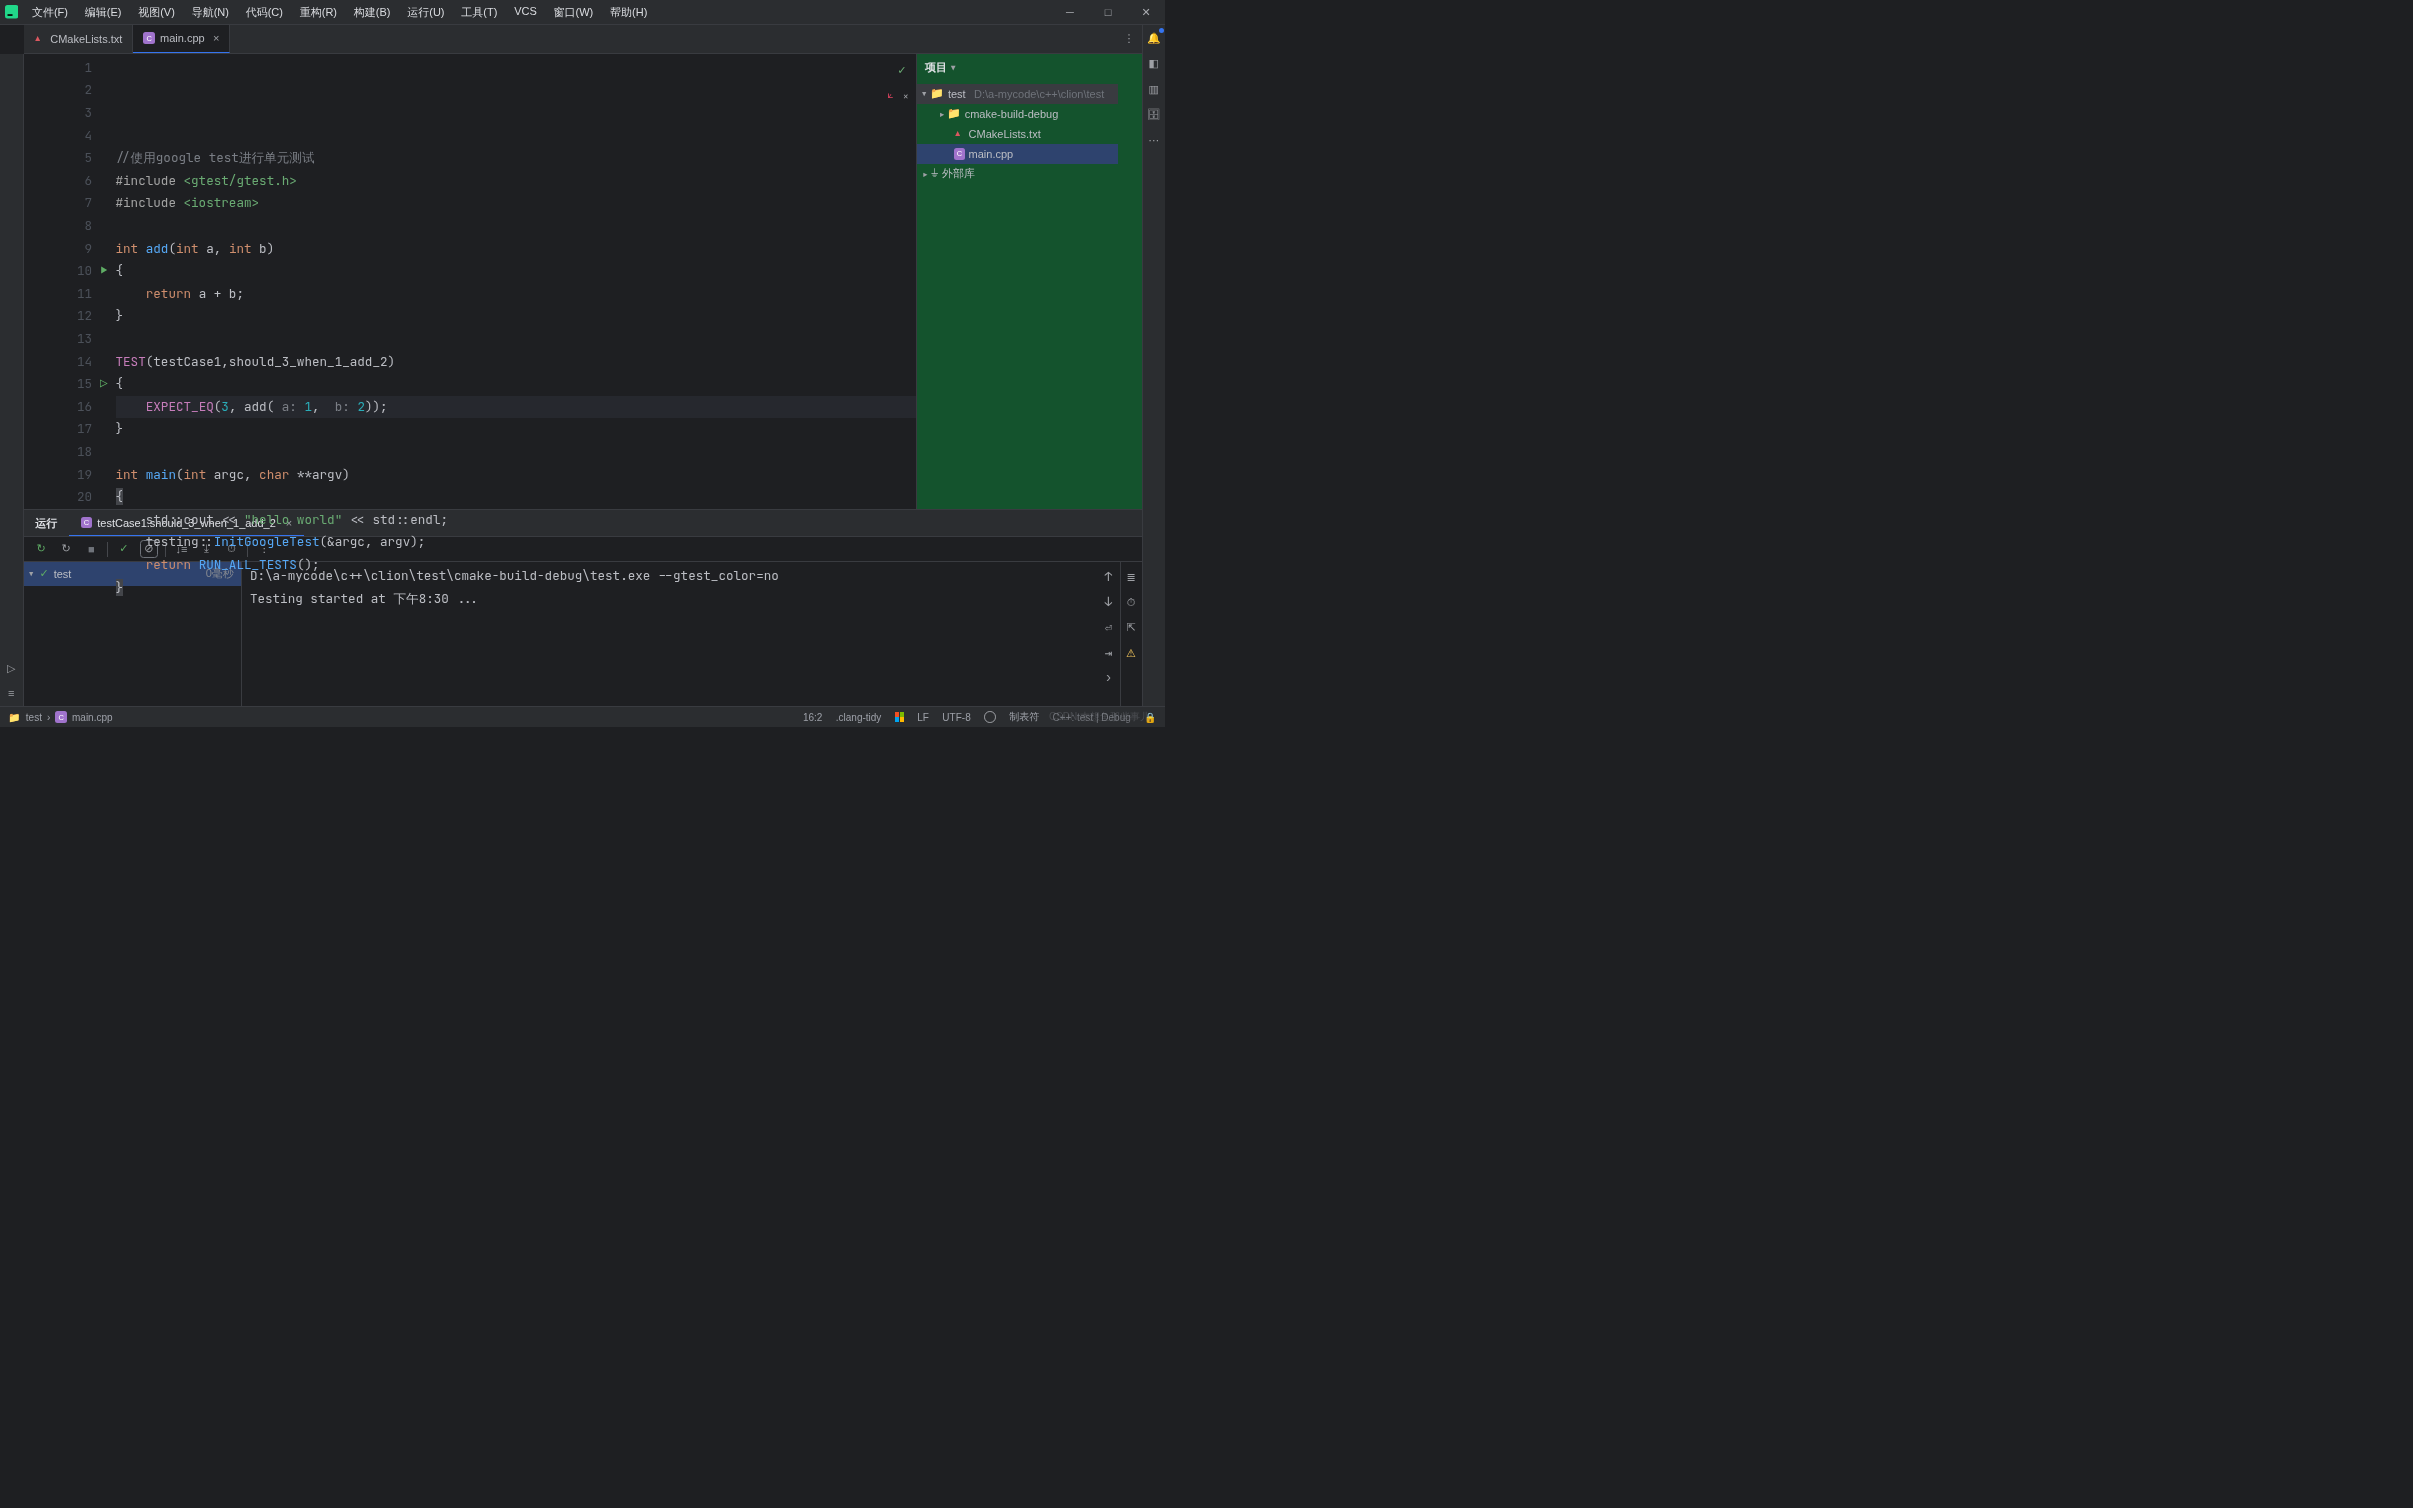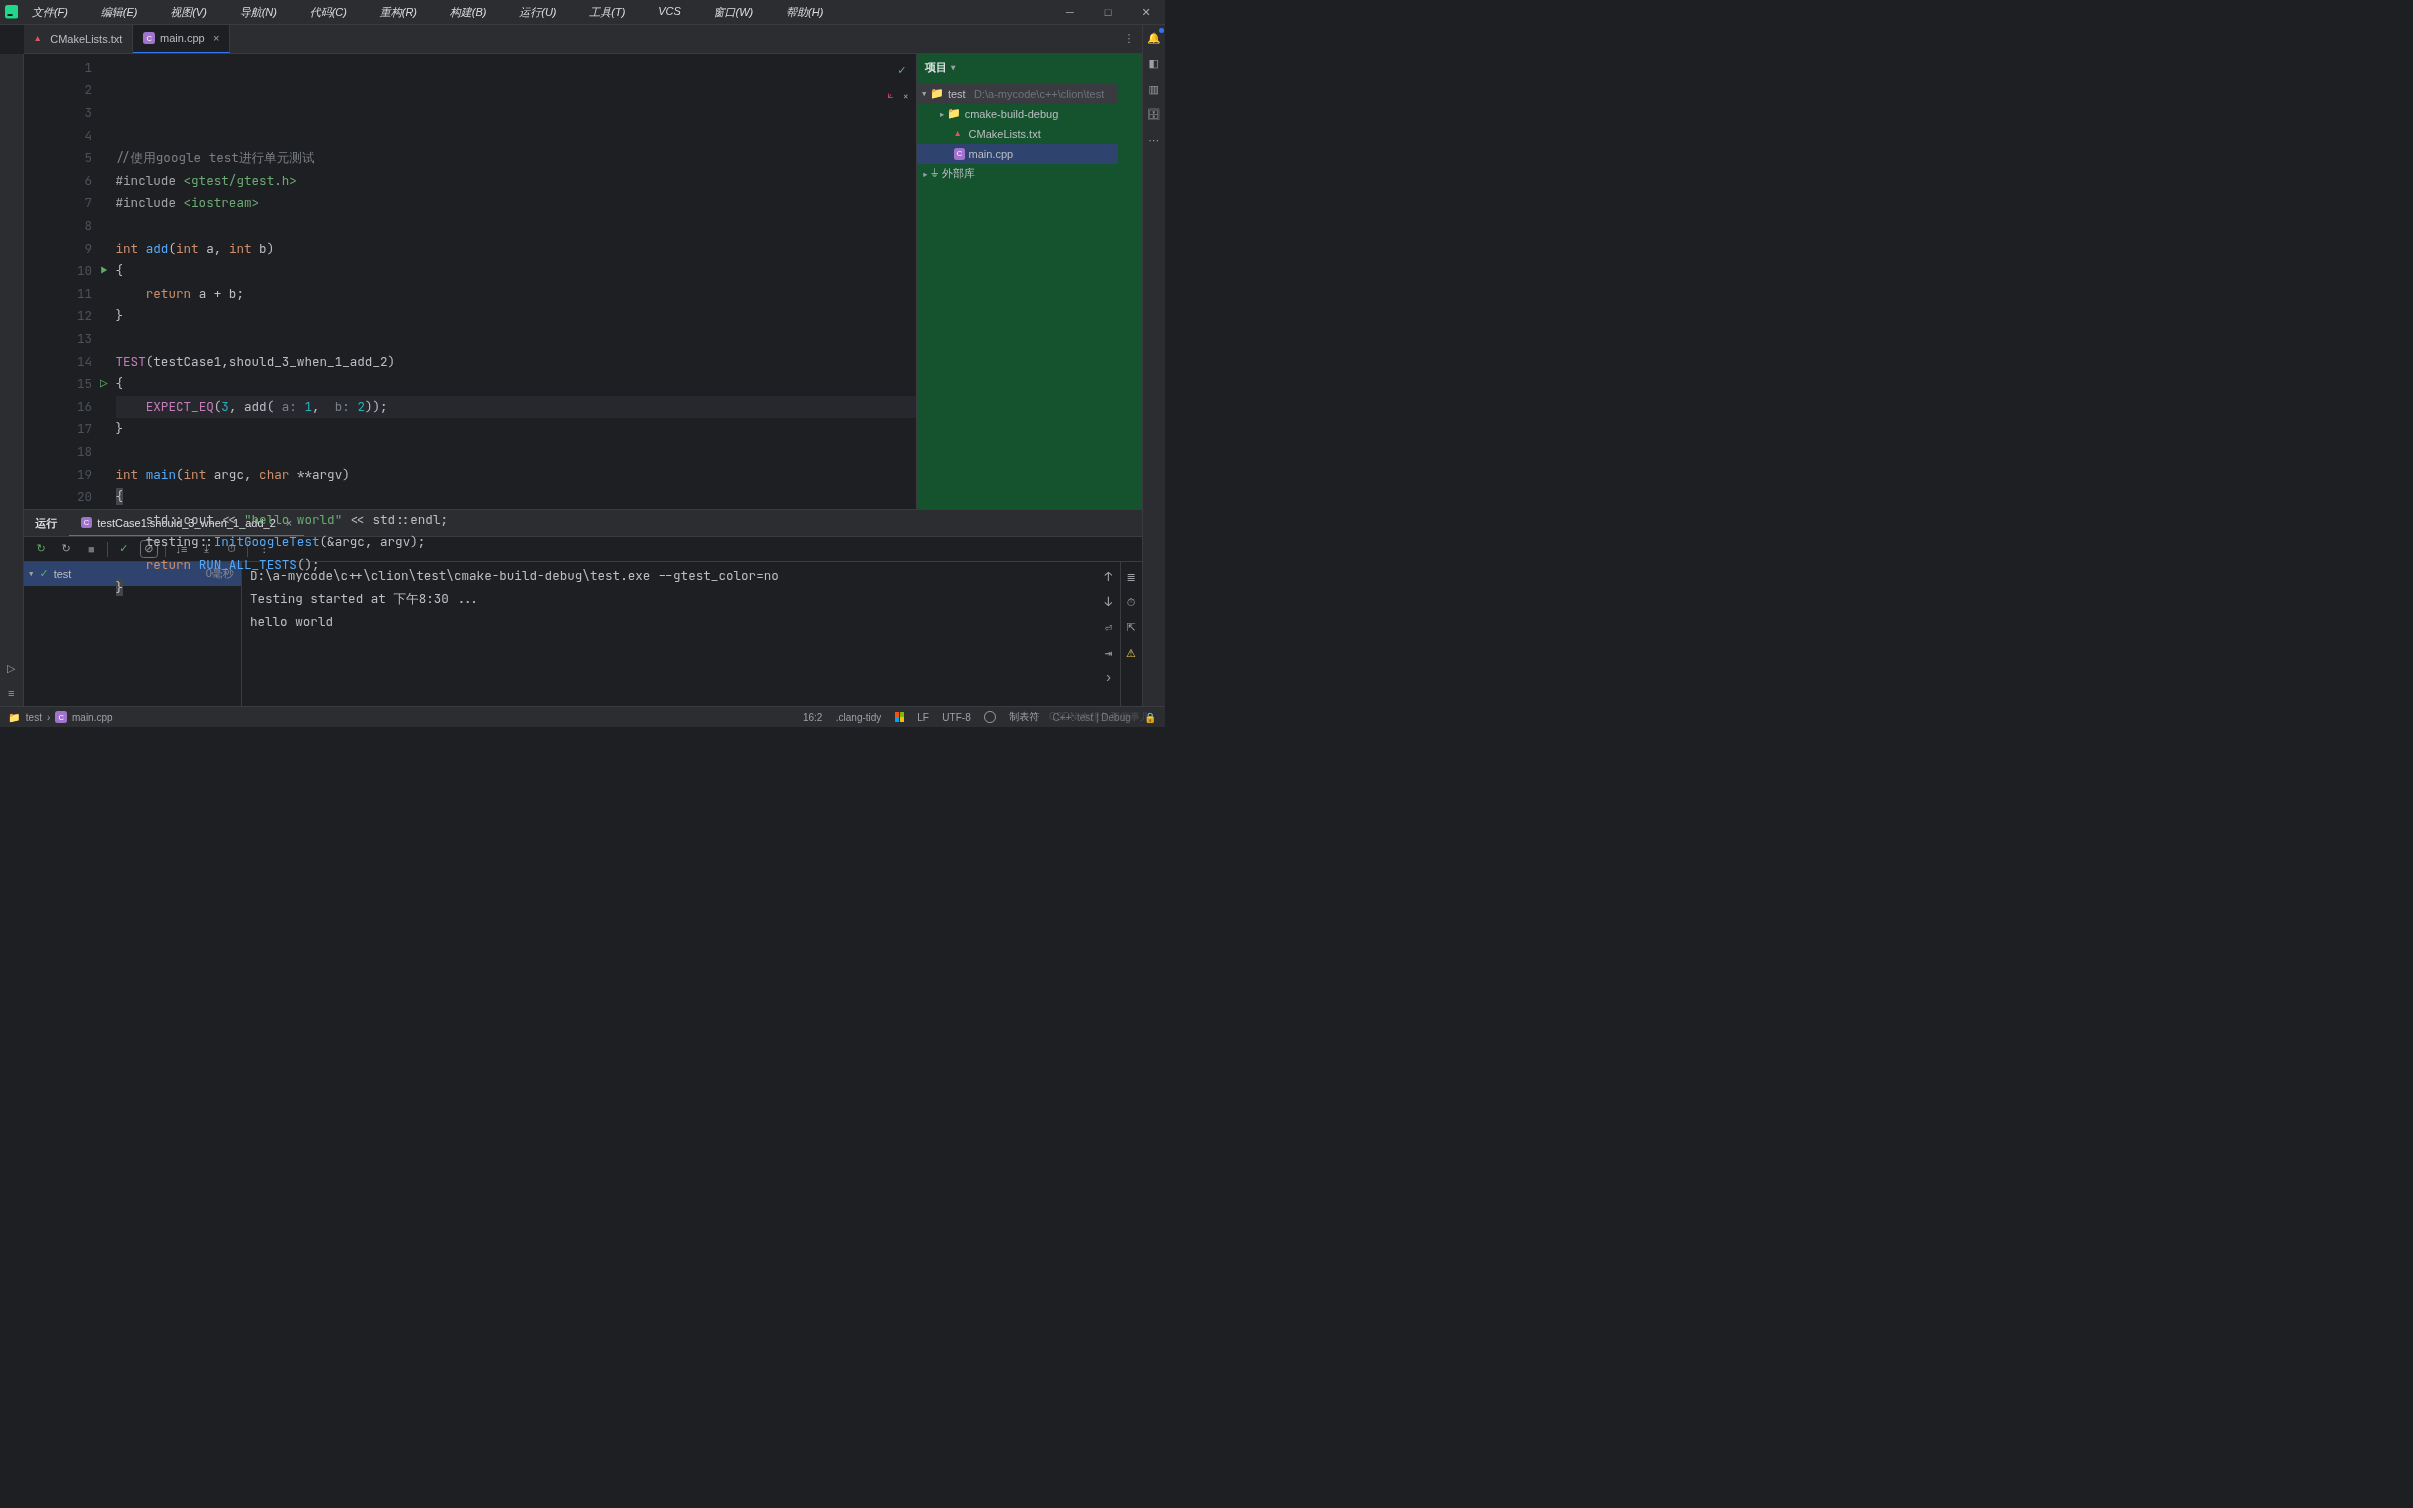--- a/index.html
+++ b/index.html
@@ -14,21 +14,21 @@
   position: relative;
 }
 .titlebar {
   height: 25px;
   background: #2b2d30;
   display: flex;
   align-items: center;
   border-bottom: 0.8px solid #393b40;
 }
 .titlebar-logo { width: 23.5px; height: 25px; display:flex; align-items:center; justify-content:center; }
-.menubar { display: flex; gap: 16px; font-style: italic; }
+.menubar { display: flex; gap: 0; }
 .menu-item { padding: 3.4px 8.4px; color: #dadce0; cursor: pointer; }
 .win-controls { margin-left: auto; display: flex; }
 .win-btn { width: 38px; height: 25px; display:flex; align-items:center; justify-content:center; color:#a9abb0; }
 .tabbar {
   height: 28.5px;
   background: #2b2d30;
   display: flex;
   align-items: stretch;
   border-bottom: 0.8px solid #393b40;
 }
@@ -339,21 +339,20 @@
       <div class="tw-tree-row">
         <span class="chev d">▸</span>
         <span class="pass-icon">✓</span>
         <span>test</span>
         <span class="tw-time">0毫秒</span>
       </div>
     </div>
     <div class="tw-out">
       <div>D:\a-mycode\c++\clion\test\cmake-build-debug\test.exe --gtest_color=no</div>
       <div>Testing started at 下午8:30 ...</div>
-      <div>hello world</div>
       <div class="tw-out-rail">
         <div class="rail-icon">↑</div>
         <div class="rail-icon">↓</div>
         <div class="rail-icon">⏎</div>
         <div class="rail-icon">⇥</div>
         <div class="rail-icon">›</div>
       </div>
     </div>
     <div style="width:22px;border-left:0.8px solid #393b40;display:flex;flex-direction:column;align-items:center;gap:8.4px;padding-top:6.7px;">
       <div class="rail-icon">≣</div>

